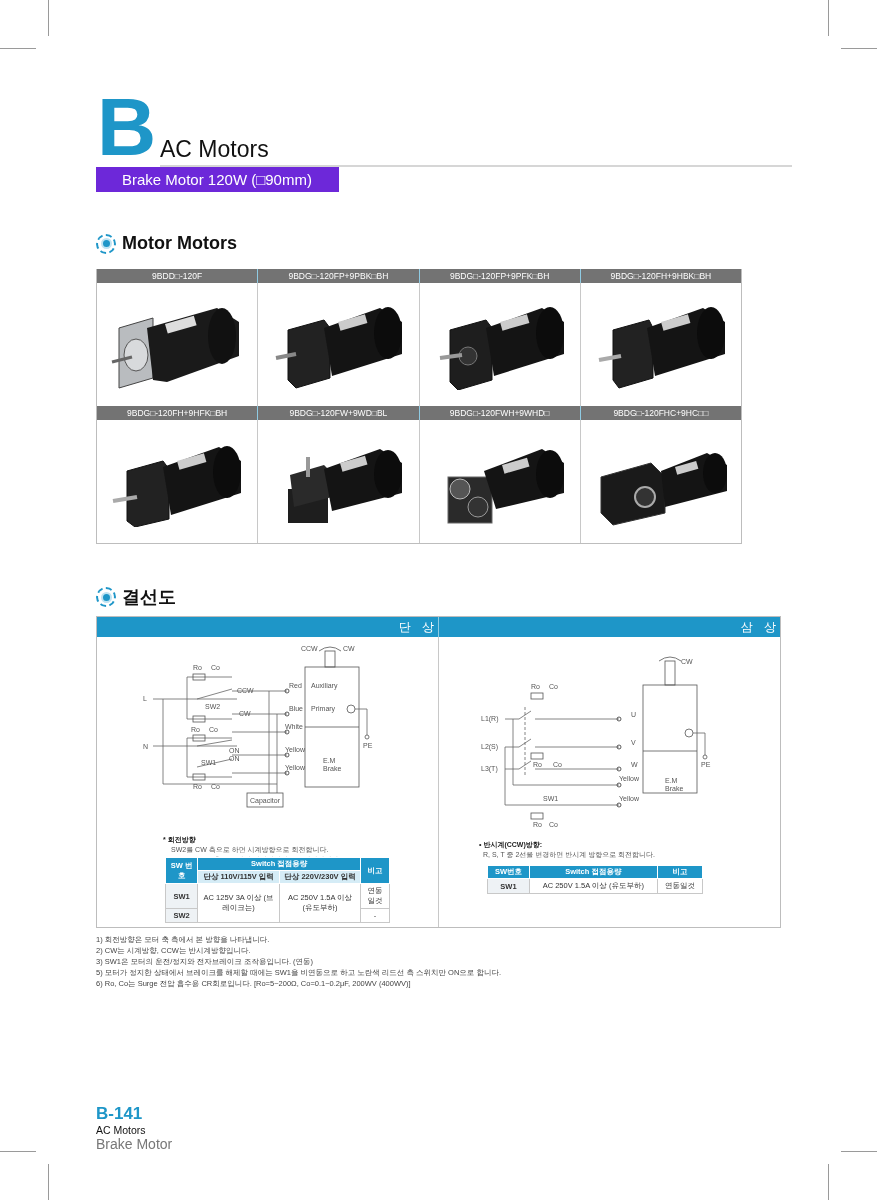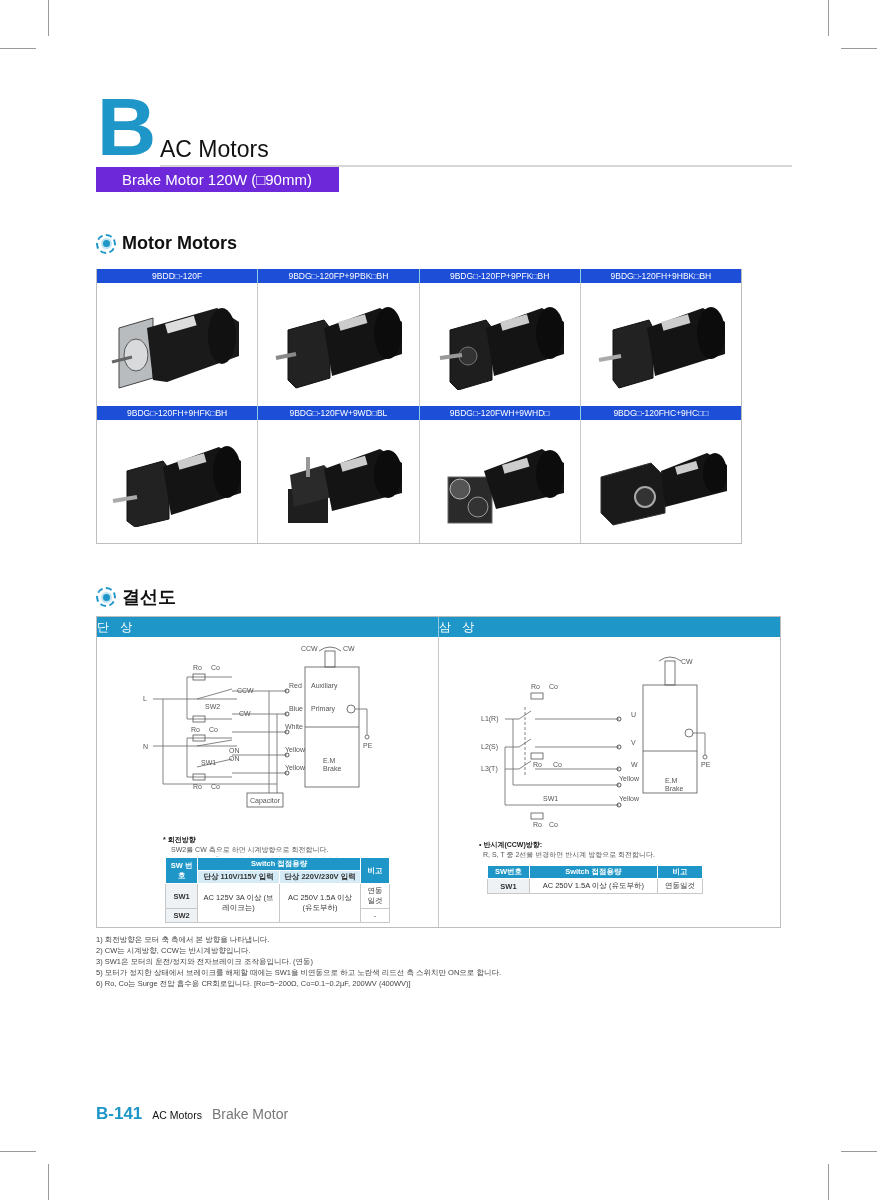--- a/index.html
+++ b/index.html
@@ -12,47 +12,47 @@
   .chapter-title { position: absolute; left: 160px; top: 136px; font-size: 23px; color: #111; }
   .rule-top { position: absolute; left: 160px; top: 165px; width: 632px; height: 2px; background: #d6d6d6; }
   .sub-banner { position: absolute; left: 96px; top: 167px; width: 243px; height: 25px; background: #6d28d9; color: #fff; font-size: 15px; line-height: 25px; padding-left: 26px; }
 
   .section-head { position: absolute; left: 96px; display: flex; align-items: center; gap: 6px; }
   .section-head .ico { width: 20px; height: 20px; border-radius: 50%; border: 2px dashed #1e96c8; display: flex; align-items: center; justify-content: center; }
   .section-head .ico span { width: 11px; height: 11px; border-radius: 50%; background: #1e96c8; border: 2px solid #bfe3f2; }
   .section-head .txt { font-size: 18px; font-weight: bold; color: #111; }
 
   .img-grid { position: absolute; left: 96px; top: 269px; width: 646px; border-left: 1px solid #bdbdbd; border-right: 1px solid #bdbdbd; border-bottom: 1px solid #bdbdbd; }
-  .img-row-head { display: flex; background: #1d4ed8; height: 14px; }
+  .img-row-head { display: flex; background: #737373; height: 14px; }
   .img-row-head div { flex: 1; color: #fff; font-size: 8.5px; text-align: center; line-height: 14px; border-right: 1px solid #8fcbe3; }
   .img-row-head div:last-child { border-right: none; }
   .img-row { display: flex; height: 123px; }
   .img-cell { flex: 1; border-right: 1px solid #c8c8c8; display: flex; align-items: center; justify-content: center; }
   .img-cell:last-child { border-right: none; }
 
   .wire-wrap { position: absolute; left: 96px; top: 616px; width: 685px; height: 312px; border: 1px solid #bdbdbd; }
   .wire-head { display: flex; height: 20px; background: #1e96c8; }
-  .wire-head div { flex: 1; color: #fff; font-size: 12px; text-align: left; line-height: 20px; letter-spacing: 4px; }
+  .wire-head div { flex: 1; color: #fff; font-size: 12px; text-align: right; line-height: 20px; letter-spacing: 4px; }
   .wire-head div:first-child { border-right: 1px solid #8fcbe3; }
   .wire-body { position: relative; display: flex; height: 290px; }
   .wire-col { position: relative; flex: 1; }
   .wire-col:first-child { border-right: 1px solid #c8c8c8; }
 
   .note { position: absolute; font-size: 7px; color: #555; line-height: 10px; }
   .note b { color: #222; }
 
   table.spec { position: absolute; border-collapse: collapse; font-size: 7.5px; }
   table.spec th { background: #1e96c8; color: #fff; font-weight: bold; border: 1px solid #fff; padding: 1px 4px; text-align: center; }
   table.spec th.sub { background: #d5ecf6; color: #333; }
   table.spec td { border: 1px solid #c8c8c8; padding: 2px 4px; text-align: center; color: #333; }
   table.spec td.lbl { background: #eef2f5; font-weight: bold; }
 
   .footnotes { position: absolute; left: 96px; top: 934px; font-size: 7.5px; color: #444; line-height: 11px; }
 
-  .folio { position: absolute; left: 96px; top: 1104px; display: flex; align-items: baseline; gap: 10px; }
+  .folio { position: absolute; left: 96px; top: 1104px; display: flex; align-items: baseline; gap: 0; flex-direction: column; }
   .folio .num { font-size: 17px; font-weight: bold; color: #1e96c8; }
   .folio .sec { font-size: 10.5px; color: #111; }
   .folio .sub { font-size: 14px; color: #777; }
 
   svg text { font-family: "Liberation Sans", "DejaVu Sans", sans-serif; }
 </style>
 </head>
 <body>
 
 <div class="crop" style="left:48px;top:0;width:1px;height:36px;"></div>

